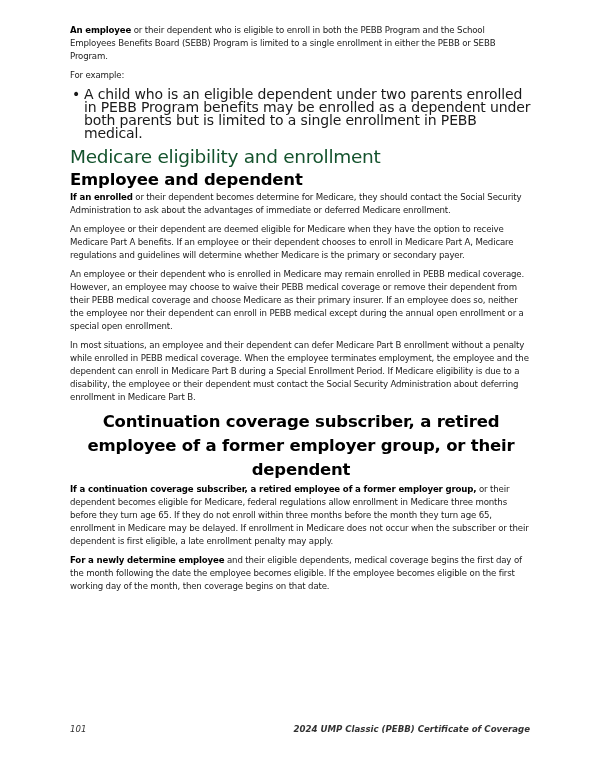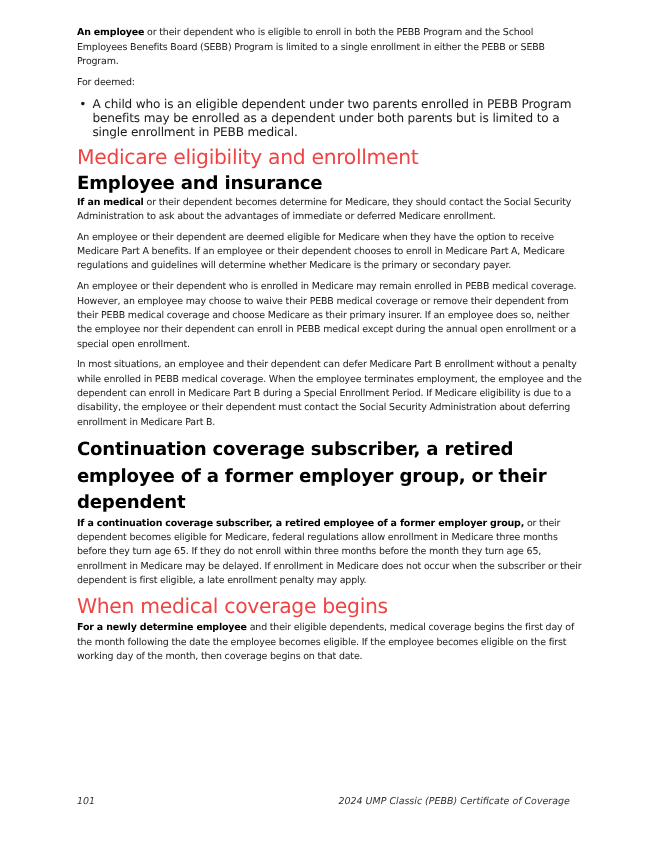--- a/index.html
+++ b/index.html
@@ -2,49 +2,48 @@
 <html><head>
 <meta charset="utf-8">
 <style>
   html, body { margin: 0; padding: 0; background: #ffffff; }
   body { width: 600px; height: 776px; position: relative; overflow: hidden;
          font-family: "DejaVu Sans", sans-serif; color: #1a1a1a; }
   .page { position: absolute; left: 70px; top: 24px; width: 462px; }
   p { margin: 0 0 6px 0; font-size: 8.6px; line-height: 13px; letter-spacing: -0.15px; }
   p b { font-weight: bold; color: #000; }
   ul { margin: 0 0 6px 0; padding: 0; list-style: none; }
-  ul li { position: relative; padding-left: 14px; font-size: 11px; line-height: 13px; margin-bottom: 6px; letter-spacing: -0.15px; }
+  ul li { position: relative; padding-left: 14px; font-size: 14px; line-height: 13px; margin-bottom: 6px; letter-spacing: -0.15px; }
   ul li::before { content: "•"; position: absolute; left: 2px; top: 0; }
-  h2 { font-weight: normal; font-size: 18.5px; line-height: 22px; margin: 1px 0 2px 0; color: #ef4444; letter-spacing: -0.3px; }
+  h2 { font-weight: normal; font-size: 18.5px; line-height: 22px; margin: 1px 0 2px 0; color: #14532d; letter-spacing: -0.3px; }
   h3 { font-weight: bold; font-size: 16.5px; line-height: 20px; margin: 0 0 1px 0; color: #000; letter-spacing: -0.2px; }
-  h3.two { line-height: 24px; margin-top: 2px; }
+  h3.two { line-height: 24px; margin-top: 2px; text-align: center; }
   .footer { position: absolute; top: 724px; left: 70px; width: 460px; font-size: 8.6px; font-style: italic; color: #333; }
   .footer .num { position: absolute; left: 0; }
-  .footer .title { position: absolute; right: 12px; }
+  .footer .title { position: absolute; right: 0; font-weight: bold; }
 </style>
 </head>
 <body>
 
 <div class="page">
   <p><b>An employee</b><span> or their dependent who is eligible to enroll in both the PEBB Program and the School Employees Benefits Board (SEBB) Program is limited to a single enrollment in either the PEBB or SEBB Program.</span></p>
-  <p>For deemed:</p>
+  <p>For example:</p>
   <ul>
     <li>A child who is an eligible dependent under two parents enrolled in PEBB Program benefits may be enrolled as a dependent under both parents but is limited to a single enrollment in PEBB medical.</li>
   </ul>
 
   <h2>Medicare eligibility and enrollment</h2>
-  <h3>Employee and insurance</h3>
-  <p><b>If an medical</b><span> or their dependent becomes determine for Medicare, they should contact the Social Security Administration to ask about the advantages of immediate or deferred Medicare enrollment.</span></p>
+  <h3>Employee and dependent</h3>
+  <p><b>If an enrolled</b><span> or their dependent becomes determine for Medicare, they should contact the Social Security Administration to ask about the advantages of immediate or deferred Medicare enrollment.</span></p>
   <p>An employee or their dependent are deemed eligible for Medicare when they have the option to receive Medicare Part A benefits. If an employee or their dependent chooses to enroll in Medicare Part A, Medicare regulations and guidelines will determine whether Medicare is the primary or secondary payer.</p>
   <p>An employee or their dependent who is enrolled in Medicare may remain enrolled in PEBB medical coverage. However, an employee may choose to waive their PEBB medical coverage or remove their dependent from their PEBB medical coverage and choose Medicare as their primary insurer. If an employee does so, neither the employee nor their dependent can enroll in PEBB medical except during the annual open enrollment or a special open enrollment.</p>
   <p>In most situations, an employee and their dependent can defer Medicare Part B enrollment without a penalty while enrolled in PEBB medical coverage. When the employee terminates employment, the employee and the dependent can enroll in Medicare Part B during a Special Enrollment Period. If Medicare eligibility is due to a disability, the employee or their dependent must contact the Social Security Administration about deferring enrollment in Medicare Part B.</p>
 
   <h3 class="two">Continuation coverage subscriber, a retired employee of a former employer group, or their dependent</h3>
   <p><b>If a continuation coverage subscriber, a retired employee of a former employer group,</b><span> or their dependent becomes eligible for Medicare, federal regulations allow enrollment in Medicare three months before they turn age 65. If they do not enroll within three months before the month they turn age 65, enrollment in Medicare may be delayed. If enrollment in Medicare does not occur when the subscriber or their dependent is first eligible, a late enrollment penalty may apply.</span></p>
 
-  <h2>When medical coverage begins</h2>
   <p><b>For a newly determine employee</b><span> and their eligible dependents, medical coverage begins the first day of the month following the date the employee becomes eligible. If the employee becomes eligible on the first working day of the month, then coverage begins on that date.</span></p>
 </div>
 
 <div class="footer">
   <span class="num">101</span>
   <span class="title">2024 UMP Classic (PEBB) Certificate of Coverage</span>
 </div>
 
 </body></html>

